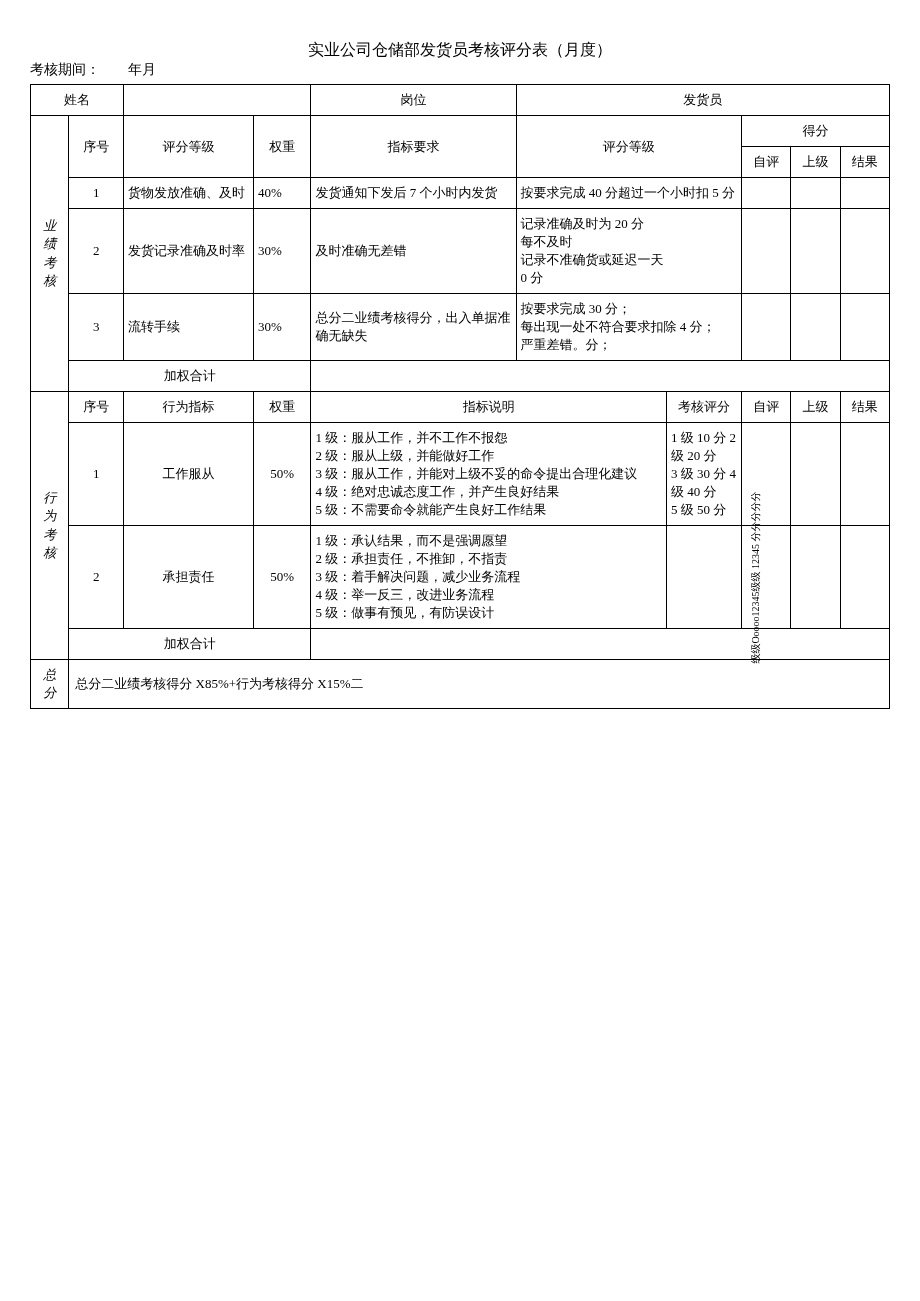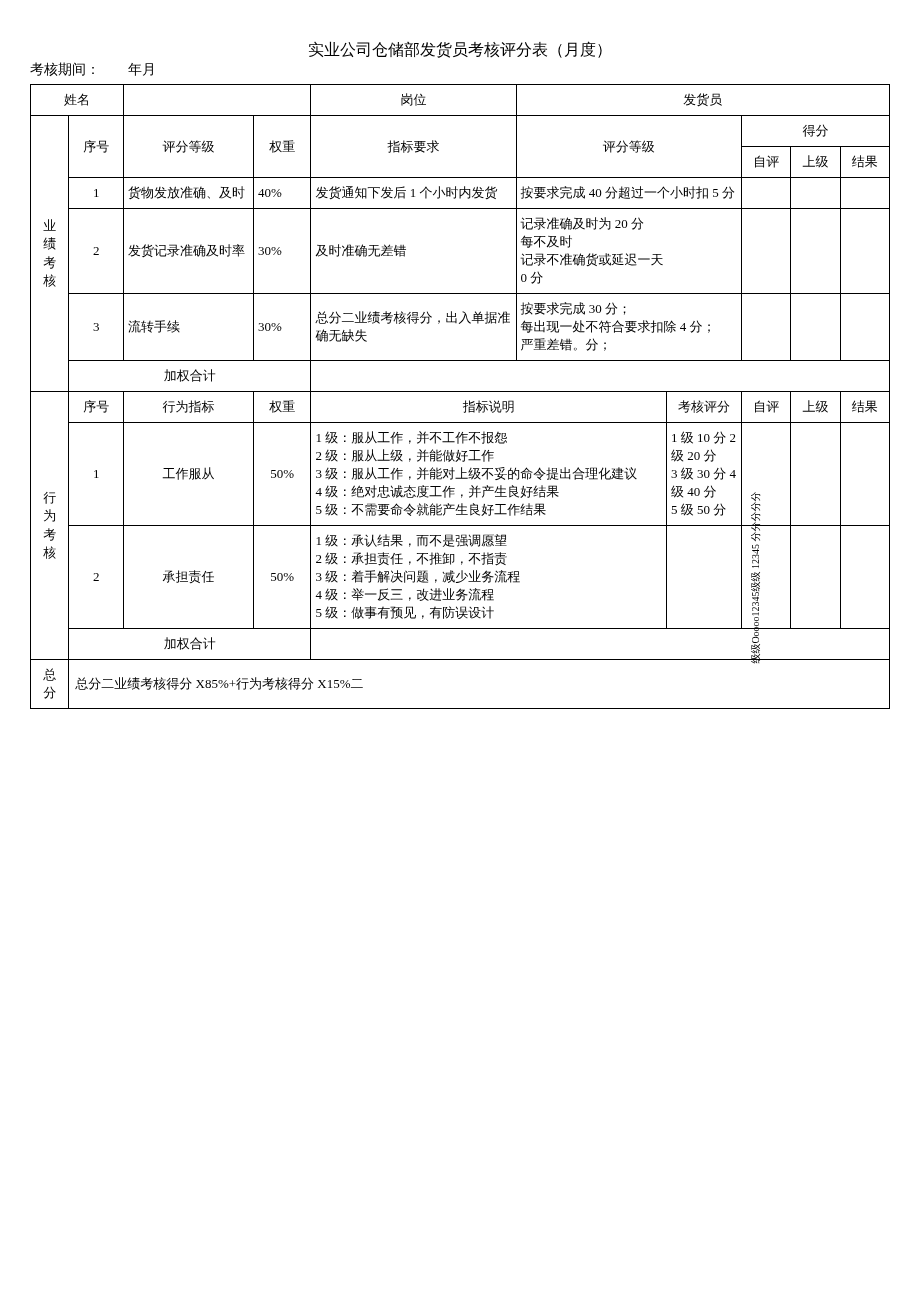--- a/index.html
+++ b/index.html
@@ -35,20 +35,21 @@
   }
   .center { text-align: center; }
   .vcat {
     width: 22px;
     text-align: center;
     line-height: 1.4;
   }
   .vcat span {
     display: inline-block;
     width: 1em;
+    font-style: italic;
   }
   .rotcell {
     text-align: center;
     padding: 2px;
   }
   .rot {
     display: inline-block;
     transform: rotate(-90deg);
     font-size: 10px;
     white-space: nowrap;
@@ -99,21 +100,21 @@
 <tr>
   <td class="center">自评</td>
   <td class="center">上级</td>
   <td class="center">结果</td>
 </tr>
 
 <tr>
   <td class="center">1</td>
   <td>货物发放准确、及时</td>
   <td>40%</td>
-  <td>发货通知下发后 1 个小时内发货</td>
+  <td>发货通知下发后 7 个小时内发货</td>
   <td colspan="2" style="white-space:pre-line">按要求完成 40 分超过一个小时扣 5 分</td>
   <td></td>
   <td></td>
   <td></td>
 </tr>
 
 <tr>
   <td class="center">2</td>
   <td>发货记录准确及时率</td>
   <td>30%</td>

